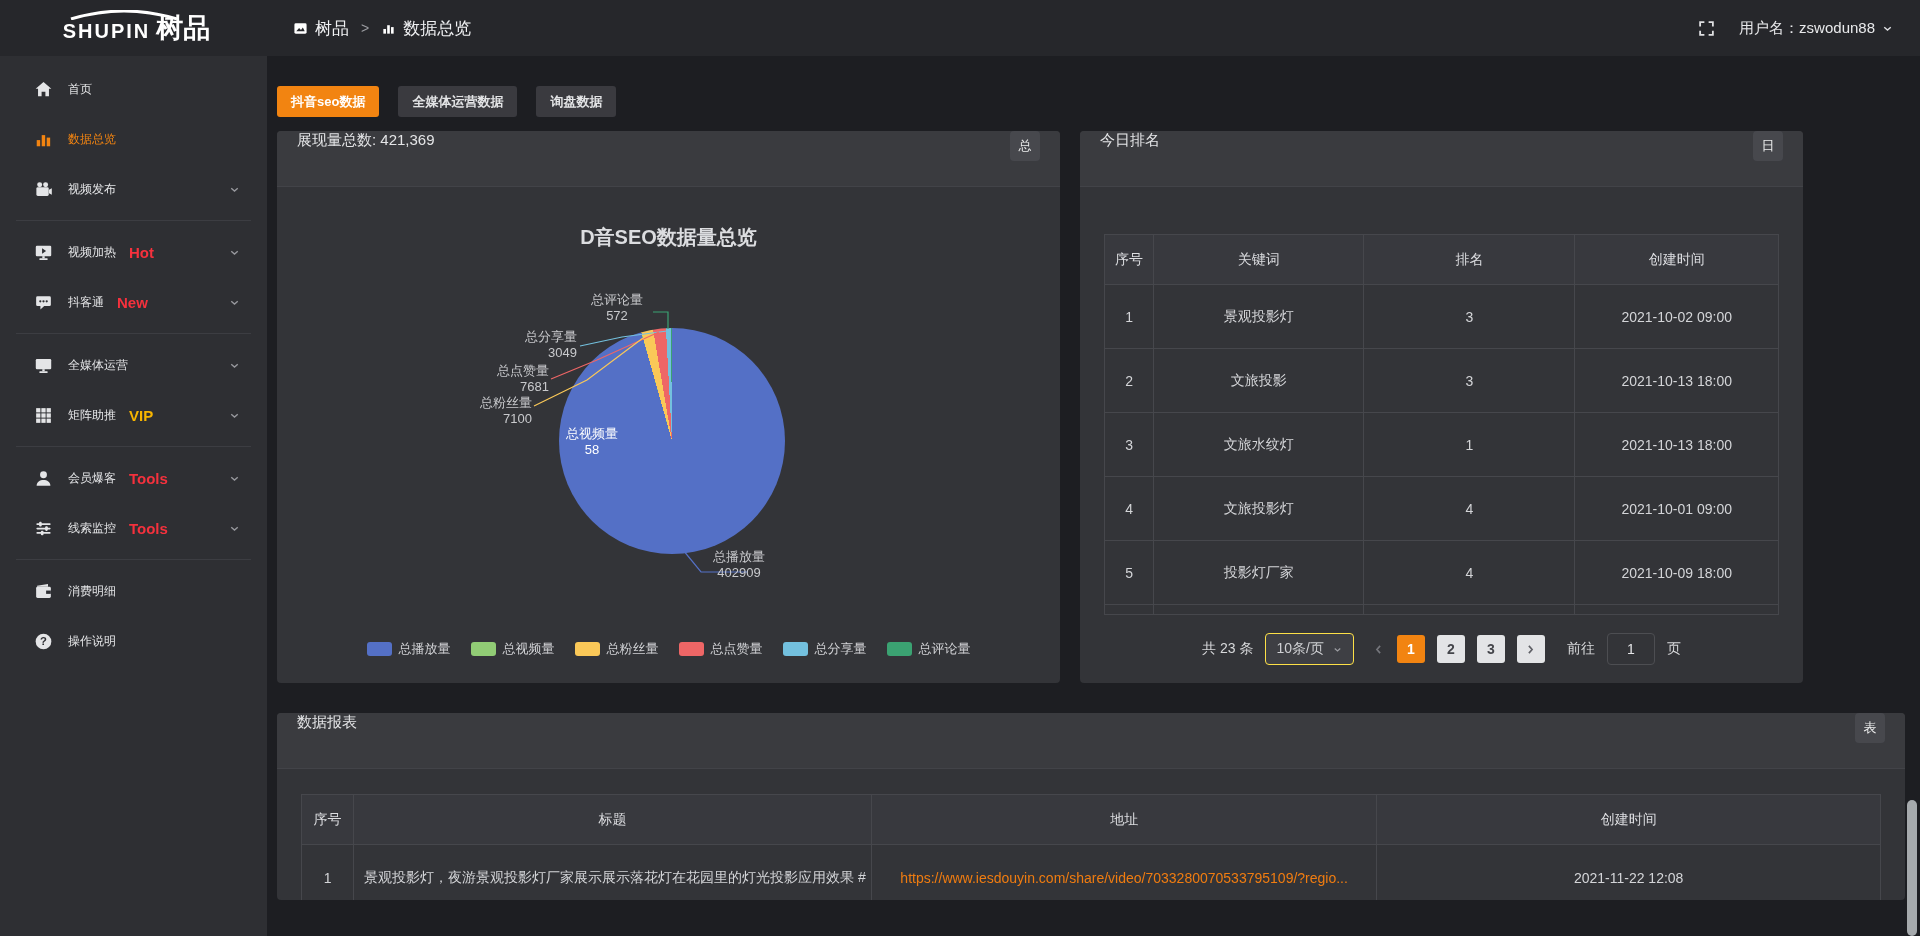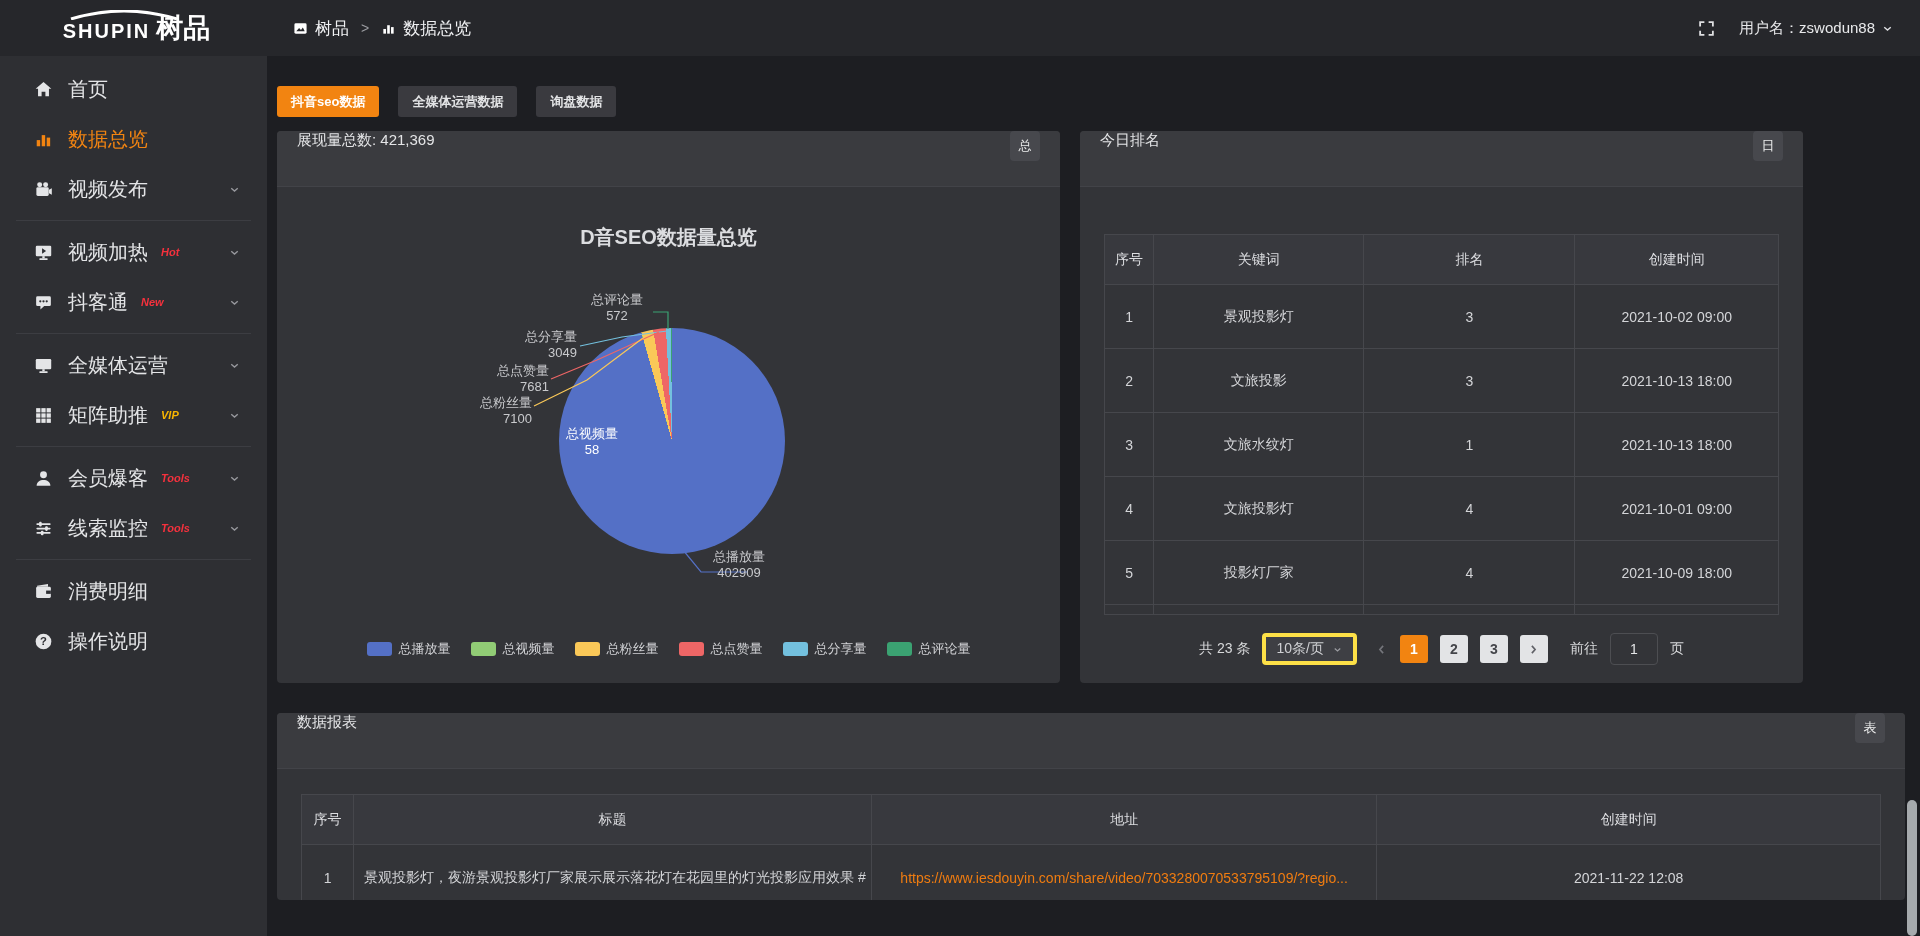--- a/index.html
+++ b/index.html
@@ -20,23 +20,23 @@
   .logo-cn{font-size:27px;font-weight:bold;line-height:1.05}
   .breadcrumb{display:flex;align-items:center;gap:10px;margin-left:26px;font-size:17px;color:#f0f1f3}
   .crumb{display:flex;align-items:center;gap:7px}
   .crumb-sep{color:#9b9ca1;font-size:14px;margin:0 2px}
   .header-right{margin-left:auto;display:flex;align-items:center;gap:24px;padding-right:26px;font-size:15px;color:#e8e9eb}
   .user-entry{display:flex;align-items:center;gap:6px}
   
   .sidebar{position:absolute;left:0;top:56px;width:267px;bottom:0;background:var(--side-bg);padding-top:8px}
   .side-item{display:flex;align-items:center;height:50px;padding:0 26px 0 34px;cursor:pointer}
   .side-item .icon{width:19px;height:19px;margin-right:15px;color:#e4e5e7;flex:0 0 auto}
-  .side-item .lbl{font-size:20px;color:#e4e5e7;white-space:nowrap}
+  .side-item .lbl{font-size:12px;color:#e4e5e7;white-space:nowrap}
   .side-item.active .icon,.side-item.active .lbl{color:var(--accent)}
-  .badge{margin-left:13px;font-size:11px;font-style:italic;font-weight:bold}
+  .badge{margin-left:13px;font-size:15px;font-weight:bold}
   .badge.red{color:var(--hot-red)} .badge.gold{color:var(--vip-gold)}
   .chev{margin-left:auto;color:#97989d}
   .side-divider{height:1px;background:#3c3d42;margin:6px 16px}
   
   .main{position:absolute;left:267px;top:56px;right:0;bottom:0;background:var(--page-bg)}
   .tabs{position:absolute;left:10px;top:30px;display:flex;gap:19px}
   .tab{height:31px;padding:0 14px;border-radius:3px;background:#3a3a3f;color:#e3e4e6;
     font-size:13px;font-weight:bold;display:flex;align-items:center;cursor:pointer}
   .tab.active{background:var(--accent);color:#fff}
   .panel{position:absolute;background:var(--panel-bg);border-radius:4px;overflow:hidden}
@@ -65,21 +65,21 @@
   table{border-collapse:collapse;table-layout:fixed;width:100%}
   th,td{border:1px solid var(--tbl-border);text-align:center;font-weight:normal;
     font-size:14px;color:#d4d5d8;overflow:hidden;white-space:nowrap}
   th{height:50px;background:#38393e;color:#dcdde0}
   .rank-table-wrap{position:absolute;left:24px;right:24px;top:46px}
   .rank-table td{height:64px}
   tr.sliver td{height:10px}
   .pager{position:absolute;left:0;right:0;top:445px;display:flex;align-items:center;
     justify-content:center;gap:12px;font-size:14px;color:#d8d9db}
   .page-size{display:flex;align-items:center;gap:8px;height:32px;padding:0 10px;
-    background:#3e3f44;border:4px solid #fde047;border-radius:4px;color:#cfd0d3;cursor:pointer}
+    background:#3e3f44;border:1px solid #fde047;border-radius:4px;color:#cfd0d3;cursor:pointer}
   .pg-prev{color:#75767c;display:flex;align-items:center;cursor:pointer;margin-left:6px}
   .pg-btn{min-width:28px;height:28px;border-radius:3px;background:#e3e4e6;color:#44454a;
     display:flex;align-items:center;justify-content:center;font-weight:bold;cursor:pointer}
   .pg-btn.active{background:var(--accent);color:#fff}
   .pg-next{width:28px;height:28px;border-radius:3px;background:#e3e4e6;color:#5f6066;
     display:flex;align-items:center;justify-content:center;cursor:pointer}
   .goto-label{margin-left:10px}
   .goto-input{width:48px;height:32px;background:transparent;border:1px solid #4d4e52;
     border-radius:4px;color:#e4e5e7;text-align:center;font-size:14px;
     font-family:"Liberation Sans","DejaVu Sans",sans-serif}

